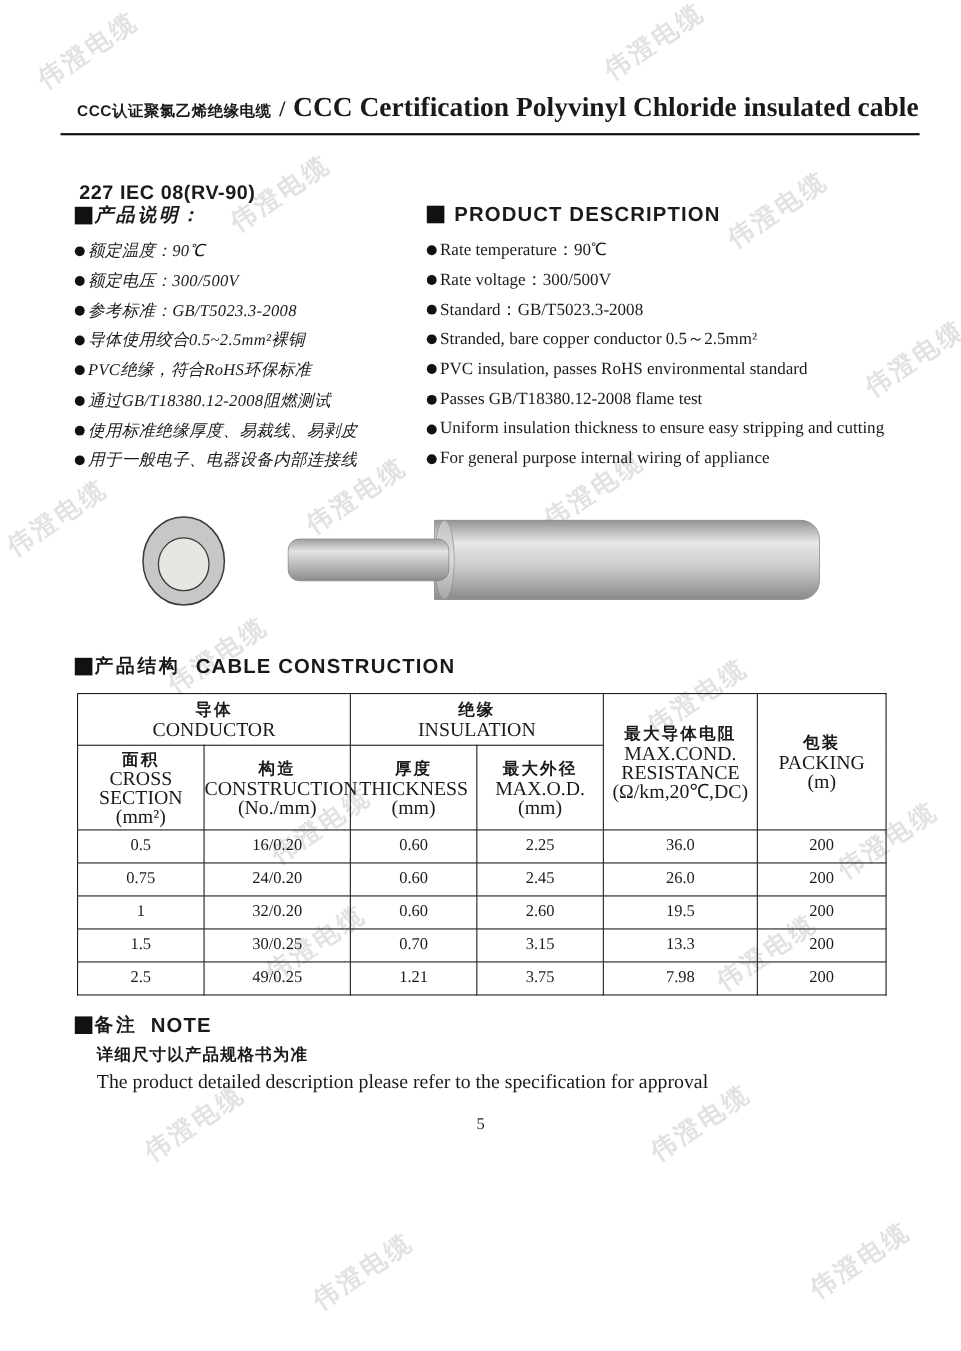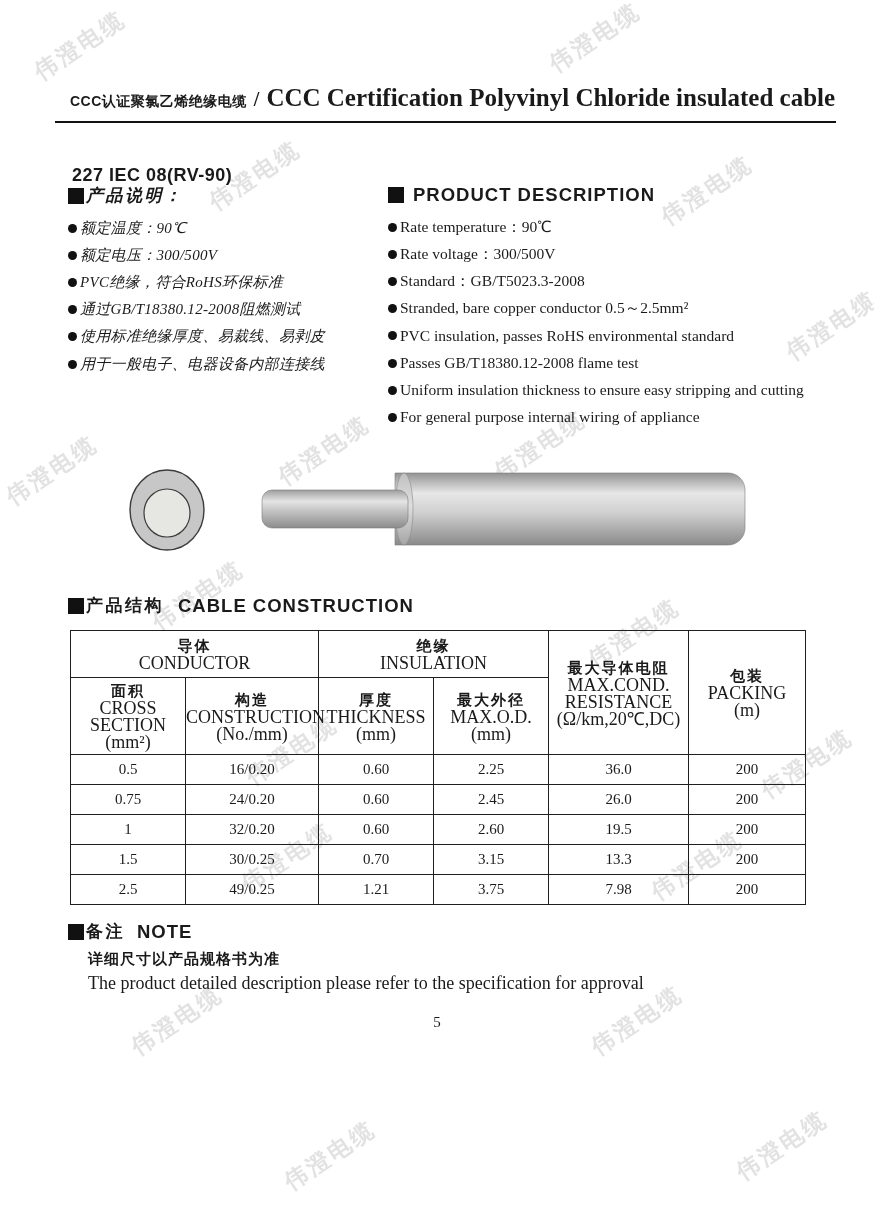--- a/index.html
+++ b/index.html
@@ -126,20 +126,28 @@
         <span class="sec-zh">产品说明：</span>
       </div>
       <ul class="blist">
         <li class="bitem">
             <span class="dot"></span>
             <span class="btext-zh">额定温度：90℃</span>
           </li>
         <li class="bitem">
             <span class="dot"></span>
             <span class="btext-zh">额定电压：300/500V</span>
+          </li>
+        <li class="bitem">
+            <span class="dot"></span>
+            <span class="btext-zh">参考标准：GB/T5023.3-2008</span>
+          </li>
+        <li class="bitem">
+            <span class="dot"></span>
+            <span class="btext-zh">导体使用绞合0.5~2.5mm²裸铜</span>
           </li>
         <li class="bitem">
             <span class="dot"></span>
             <span class="btext-zh">PVC绝缘，符合RoHS环保标准</span>
           </li>
         <li class="bitem">
             <span class="dot"></span>
             <span class="btext-zh">通过GB/T18380.12-2008阻燃测试</span>
           </li>
         <li class="bitem">

